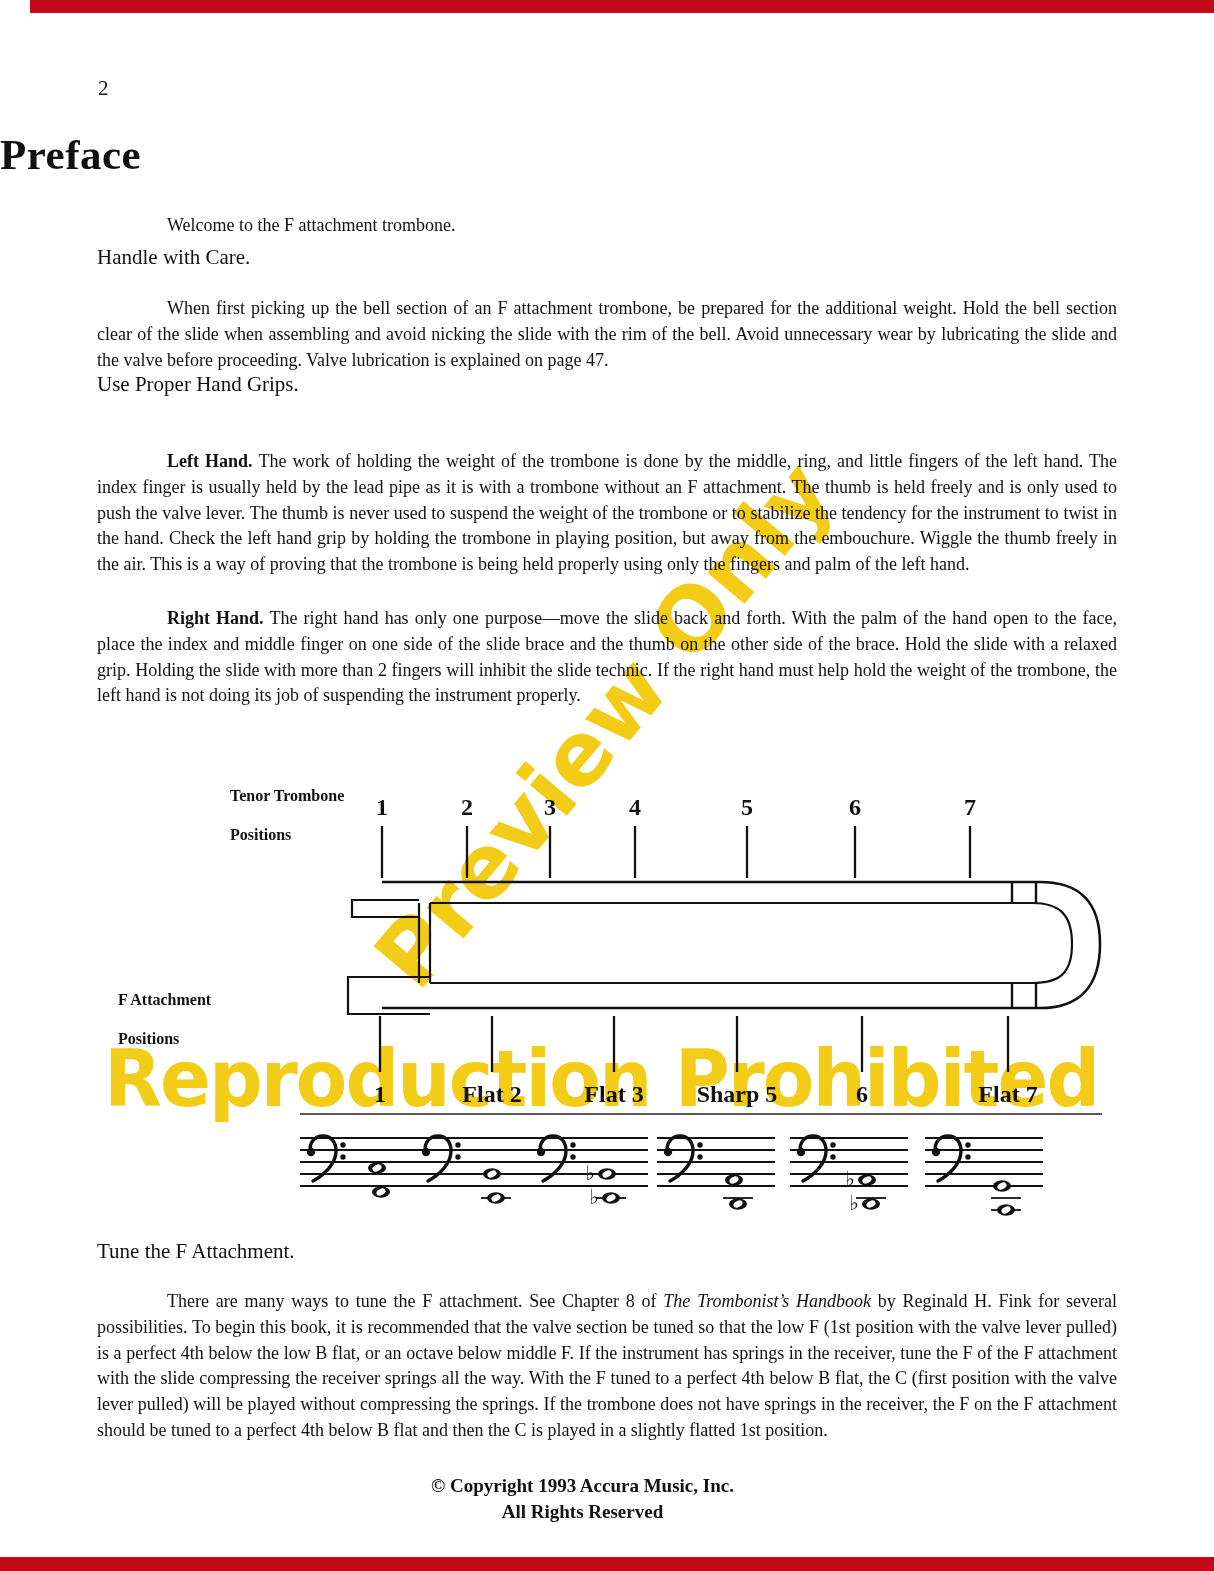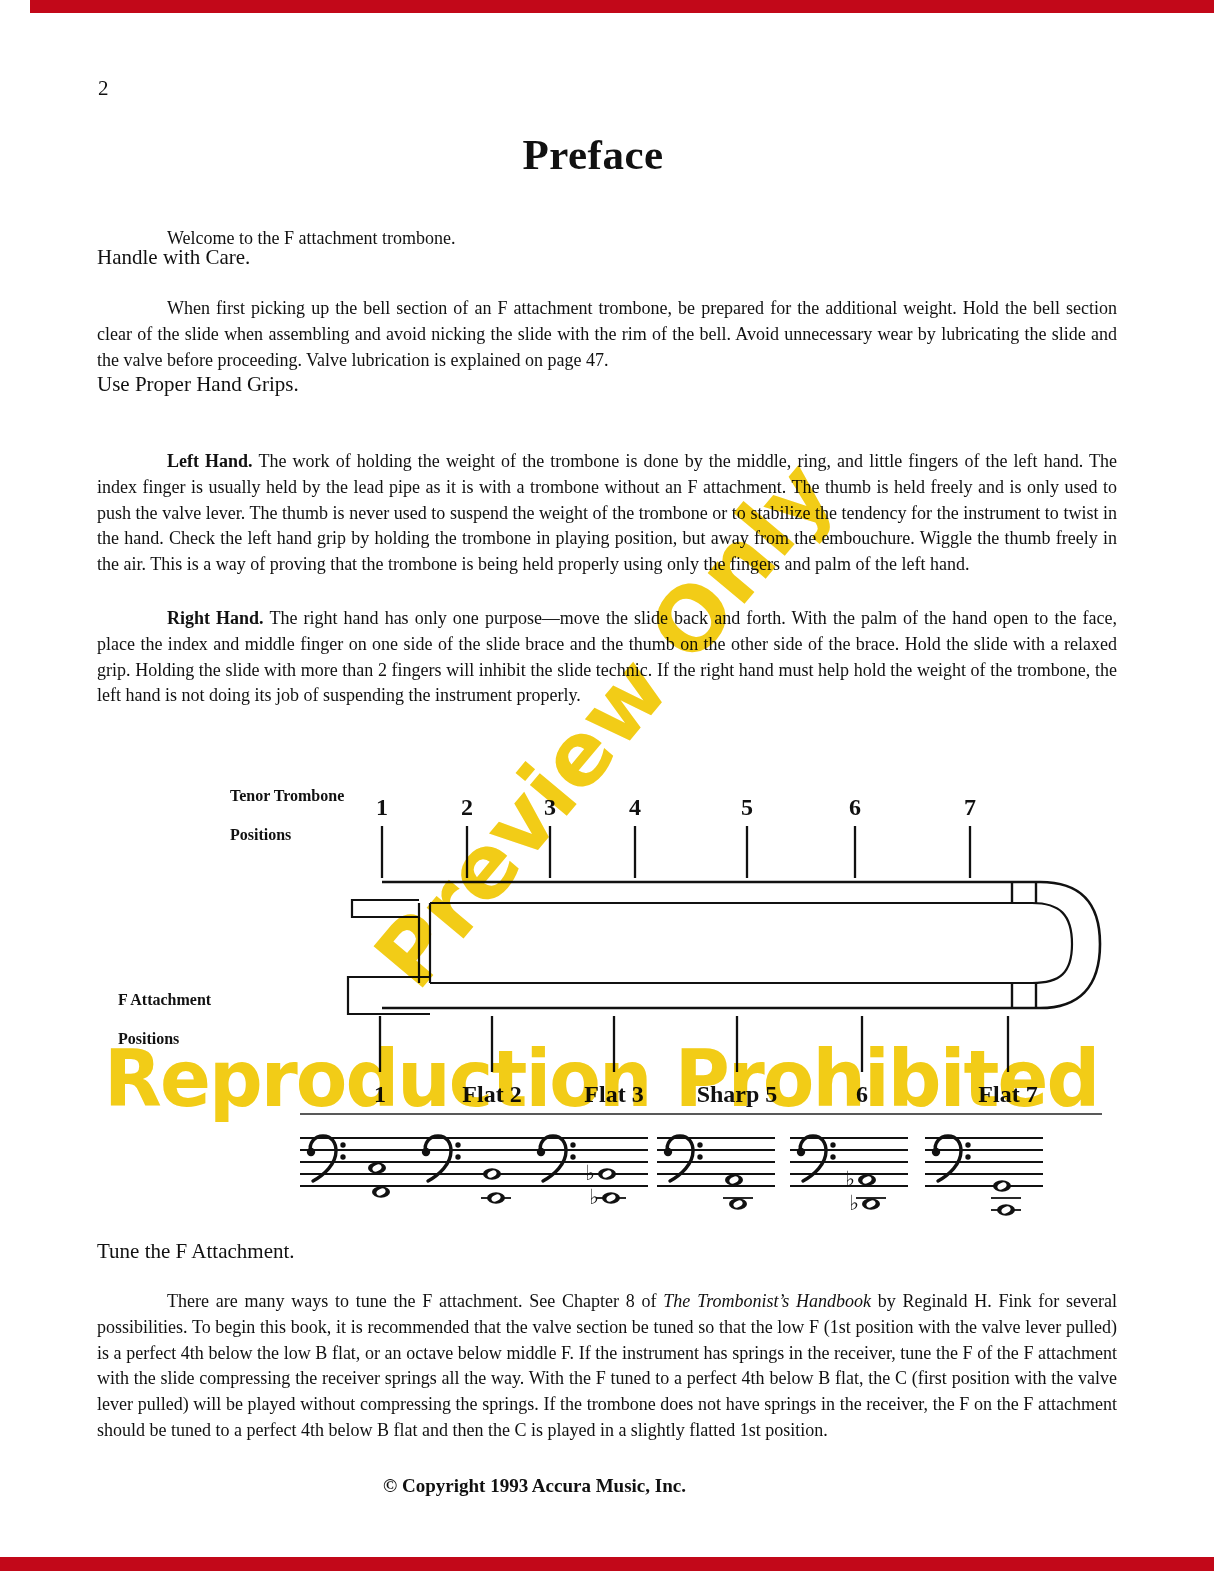--- a/index.html
+++ b/index.html
@@ -5,34 +5,34 @@
   html,body{margin:0;padding:0;background:#888;}
   .page{
     position:relative;width:1214px;height:1571px;margin:0 auto;
     background:#ffffff;overflow:hidden;
     font-family:"Liberation Serif",serif;color:#111;
   }
   .edgebar{position:absolute;background:#c20819;}
   .edgebar.top{left:30px;top:0;width:1184px;height:13px;}
   .edgebar.bottom{left:0;top:1557px;width:1214px;height:14px;}
   .pagenum{position:absolute;left:98px;top:76px;font-size:21px;}
-  .title{position:absolute;left:0;top:130px;width:1186px;text-align:center;
+  .title{position:absolute;left:0;top:130px;width:1186px;
          font-size:43px;font-weight:bold;letter-spacing:.5px;}
   .block{position:absolute;left:97px;width:1020px;font-size:18px;line-height:25.8px;
          text-align:justify;}
   .noj{text-align:left;}
   .indent{text-indent:70px;}
   h2.sect{position:absolute;left:97px;margin:0;font-size:21px;font-weight:normal;}
   .runin{font-weight:bold;}
   .diag-label{position:absolute;font-size:16px;font-weight:bold;line-height:39px;}
   .diag-label.tenor{left:230px;top:776px;}
   .diag-label.fatt{left:118px;top:980px;}
   svg.diagram{position:absolute;left:0;top:770px;}
   .footer{position:absolute;left:0;width:1069px;text-align:center;
-          font-size:19px;font-weight:bold;}
+          font-size:19px;font-weight:bold;padding-left:48px;}
   .f1{top:1475px;} .f2{top:1501px;}
   .pagenum-b{position:absolute;left:97px;top:1584px;font-size:18px;}
   .wm{position:absolute;mix-blend-mode:multiply;color:#f2cc17;
       font-family:"DejaVu Sans",sans-serif;font-weight:bold;white-space:nowrap;}
   .wm.diagonal{left:280px;top:670px;width:660px;height:120px;
       font-size:88px;text-align:center;
       transform:rotate(-50deg);transform-origin:50% 50%;}
   .wm.horizontal{left:104px;top:1033px;font-size:79px;letter-spacing:-2px;
       transform:scaleX(.95);transform-origin:left center;}
 </style>
@@ -41,21 +41,21 @@
 
 <div class="page">
 
   <div class="edgebar top"></div>
   <div class="edgebar bottom"></div>
 
   <div class="pagenum">2</div>
 
   <div class="title">Preface</div>
 
-  <p class="block noj indent" style="top:208px">Welcome to the F attachment trombone.</p>
+  <p class="block noj indent" style="top:195px">Welcome to the F attachment trombone.</p>
 
   <h2 class="sect" style="top:245px">Handle with Care.</h2>
   <p class="block indent" style="top:278px">When first picking up the bell section of an F attachment trombone, be prepared for the additional weight. Hold the bell section clear of the slide when assembling and avoid nicking the slide with the rim of the bell.  Avoid unnecessary wear by lubricating the slide and the valve before proceeding. Valve lubrication is explained on page 47.</p>
 
   <h2 class="sect" style="top:372px">Use Proper Hand Grips.</h2>
   <p class="block indent" style="top:431px"><span class="runin">Left Hand.</span><span> The work of holding the weight of the trombone is done by the middle, ring, and little fingers of the left hand. The index finger is usually held by the lead pipe as it is with a trombone without an F attachment. The thumb is held freely and is only used to push the valve lever.  The thumb is never used to suspend the weight of the trombone or to stabilize the tendency for the instrument to twist in the hand. Check the left hand grip by holding the trombone in playing position, but away from the embouchure. Wiggle the thumb freely in the air. This is a way of proving that the trombone is being held properly using only the fingers and palm of the left hand.</span></p>
   <p class="block indent" style="top:588px"><span class="runin">Right Hand.</span><span> The right hand has only one purpose—move the slide back and forth. With the palm of the hand open to the face, place the index and middle finger on one side of the slide brace and the thumb on the other side of the brace. Hold the slide with a relaxed grip. Holding the slide with more than 2 fingers will inhibit the slide technic. If the right hand must help hold the weight of the trombone, the left hand is not doing its job of suspending the instrument properly.</span></p>
 
 
   <div class="diag-label tenor">
@@ -192,18 +192,19 @@
       <line x1="991" y1="1198" x2="1021" y2="1198" stroke="#111111" stroke-width="1.8"></line>
       <line x1="991" y1="1210" x2="1021" y2="1210" stroke="#111111" stroke-width="1.8"></line>
       <ellipse cx="1006" cy="1210" rx="9" ry="5.8" fill="#111111"></ellipse>
       <ellipse cx="1006" cy="1210" rx="4.8" ry="3.1" fill="#fff" transform="rotate(-25 1006 1210)"></ellipse>
     </svg>
 
   <h2 class="sect" style="top:1239px">Tune the F Attachment.</h2>
   <p class="block indent" style="top:1271px"><span>There are many ways to tune the F attachment. See Chapter 8 of </span><i>The Trombonist’s Handbook</i><span> by Reginald H. Fink for several possibilities. To begin this book, it is recommended that the valve section be tuned so that the low F (1st position with the valve lever pulled)  is a perfect 4th below the low B flat, or an octave below middle F. If the instrument has springs in the receiver, tune the F of the F attachment with the slide compressing the receiver springs all the way. With the F tuned to a perfect 4th below B flat, the C (first position with the valve lever pulled) will be played without compressing the springs. If the trombone does not have springs in the receiver, the F on the F attachment should be tuned to a perfect 4th below B flat and then the C is played in a slightly flatted 1st position.</span></p>
 
   <div class="footer f1">© Copyright 1993 Accura Music, Inc.</div>
+  <div class="footer f2">All Rights Reserved</div>
   <div class="pagenum-b">168</div>
 
   <div class="wm diagonal">Preview Only</div>
   <div class="wm horizontal">Reproduction Prohibited</div>
 
 </div>
 
 </body></html>

